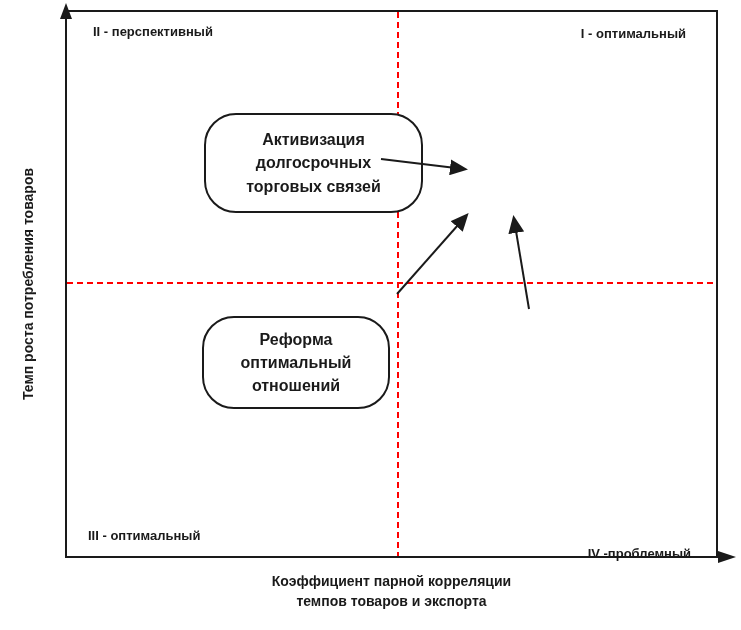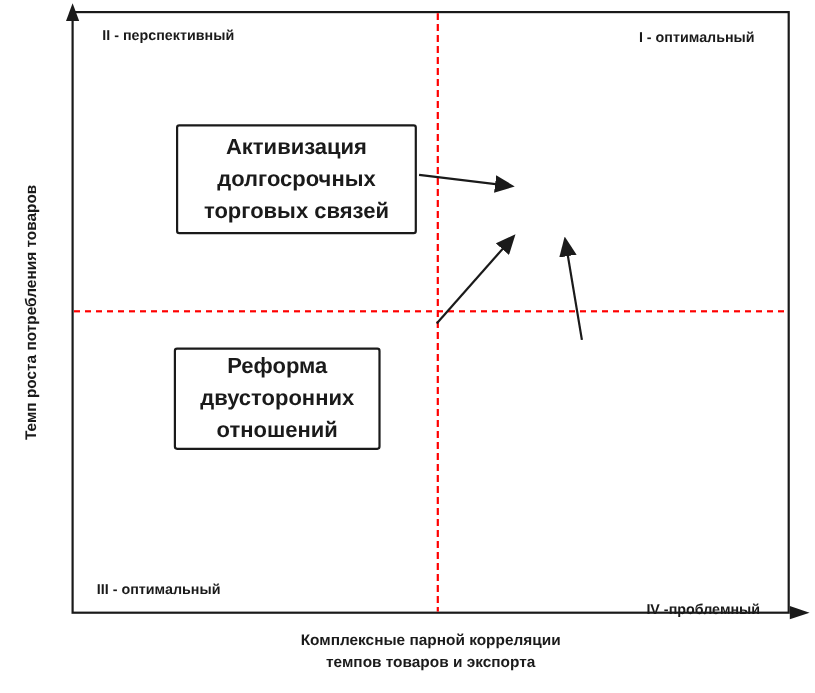--- a/index.html
+++ b/index.html
@@ -41,30 +41,31 @@
     font-weight: bold;
     white-space: nowrap;
   }
   .quad-tl { left: 93px;  top: 24px; }
   .quad-tr { right: 55px; top: 26px; }
   .quad-bl { left: 88px;  top: 528px; }
   .quad-br { right: 50px; top: 546px; }
   .node-box {
     position: absolute;
     border: 2px solid #1a1a1a;
-    border-radius: 3px;
+    border-radius: 32px;
     background: #ffffff;
     display: flex;
     align-items: center;
     justify-content: center;
     text-align: center;
-    font-size: 20px;
+    font-size: 16px;
     font-weight: bold;
     line-height: 1.45;
     padding: 8px 14px;
+    margin-left: 44px;
   }
   .box-1 { left: 160px; top: 113px; width: 219px; height: 100px; }
   .box-2 { left: 158px; top: 316px; width: 188px; height: 93px;  }
   .box-3 { left: 428px; top: 312px; width: 219px; height: 104px; }
   .arrow-layer {
     position: absolute;
     left: 0; top: 0;
     width: 741px; height: 630px;
     pointer-events: none;
   }
@@ -98,37 +99,37 @@
 
   <div class="quad-label quad-tl">II - перспективный</div>
   <div class="quad-label quad-tr">I - оптимальный</div>
   <div class="quad-label quad-bl">III - оптимальный</div>
   <div class="quad-label quad-br">IV -проблемный</div>
 
   <div class="node-box box-1">
     <span>Активизация долгосрочных торговых связей</span>
   </div>
   <div class="node-box box-2">
-    <span>Реформа двусторонних отношений</span>
+    <span>Реформа оптимальный отношений</span>
   </div>
 
   <svg class="arrow-layer" width="741" height="630" viewBox="0 0 741 630" xmlns="http://www.w3.org/2000/svg">
     <defs>
       <marker id="arrowhead" markerWidth="9" markerHeight="8" refX="7" refY="4" orient="auto">
         <polygon points="0 0, 9 4, 0 8" fill="#1a1a1a"></polygon>
       </marker>
     </defs>
 
     <polygon points="66,3 60,19 72,19" fill="#1a1a1a"></polygon>
     <polygon points="736,557 718,551 718,563" fill="#1a1a1a"></polygon>
 
     <line x1="381" y1="159" x2="464" y2="169" stroke="#1a1a1a" stroke-width="2" marker-end="url(#arrowhead)"></line>
     <line x1="397" y1="294" x2="466" y2="216" stroke="#1a1a1a" stroke-width="2" marker-end="url(#arrowhead)"></line>
     <line x1="529" y1="309" x2="514" y2="219" stroke="#1a1a1a" stroke-width="2" marker-end="url(#arrowhead)"></line>
   </svg>
 
   <div class="y-axis-label">Темп роста потребления товаров</div>
   <div class="x-axis-label">
-    <div>Комплексные парной корреляции</div>
+    <div>Коэффициент парной корреляции</div>
     <div>темпов товаров и экспорта</div>
   </div>
 
 </div>
 
 </body></html>

